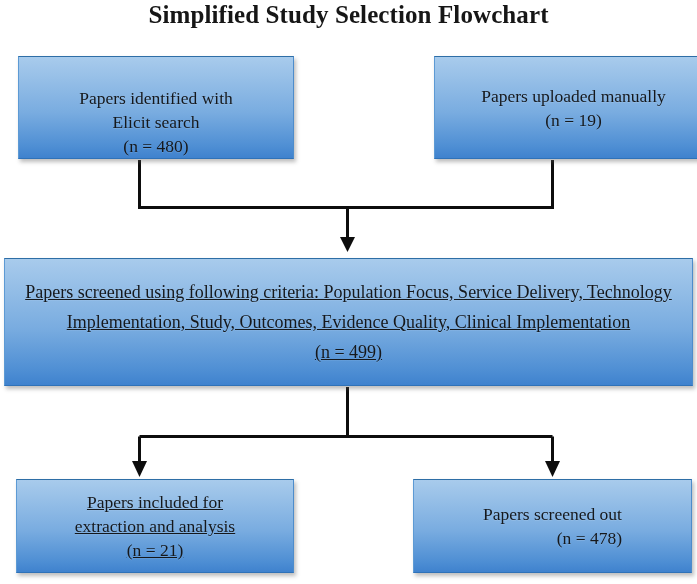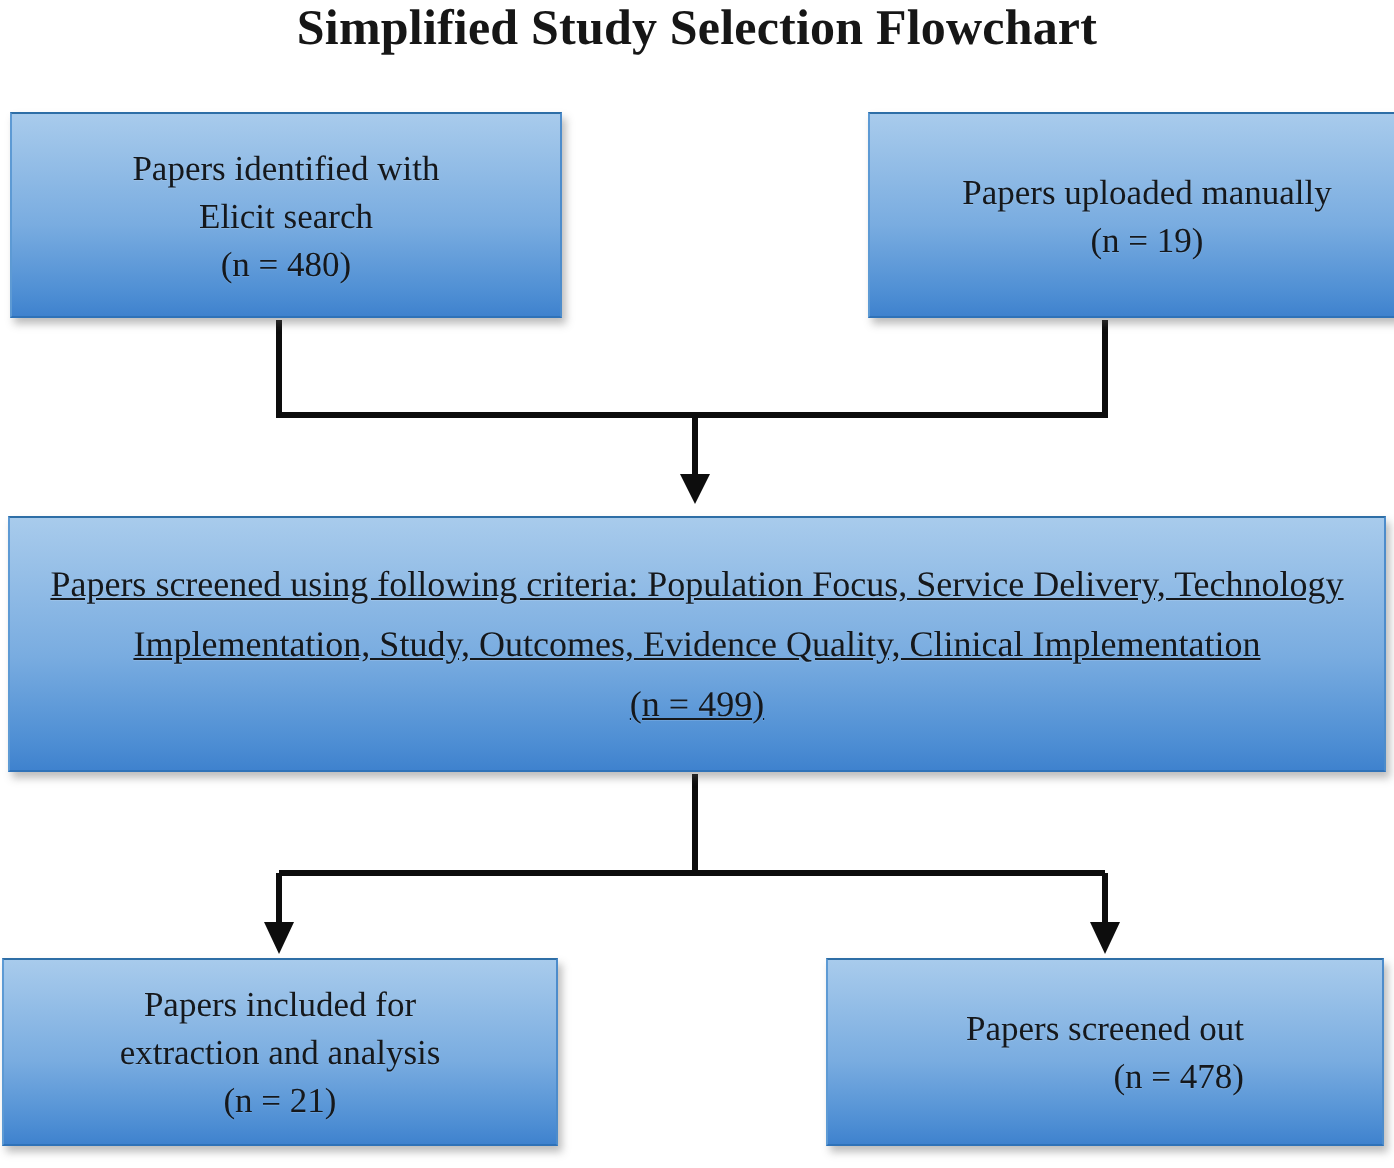--- a/index.html
+++ b/index.html
@@ -66,24 +66,24 @@
   }
 
   .node.wide .node-text {
     font-size: 18px;
     line-height: 30px;
     padding: 0 10px;
     text-decoration: underline;
   }
 
   
-  #node-identified   { left: 5px;   top: 56px;  width: 276px; height: 103px; }
+  #node-identified   { left: 18px;   top: 56px;  width: 276px; height: 103px; align-items: flex-end; }
   #node-uploaded     { left: 413px; top: 56px;  width: 279px; height: 103px; margin-left: 21px; }
   #node-screened     { left: 4px;   top: 258px; width: 689px; height: 128px; }
-  #node-included     { left: 1px;   top: 479px; width: 278px; height: 94px;  }
+  #node-included     { left: 16px;   top: 479px; width: 278px; height: 94px; text-decoration: underline;  }
   #node-screened-out { left: 413px; top: 479px; width: 279px; height: 94px; text-align: right;  }
 
   
   #connectors {
     position: absolute;
     left: 0;
     top: 0;
     width: 697px;
     height: 584px;
     pointer-events: none;

